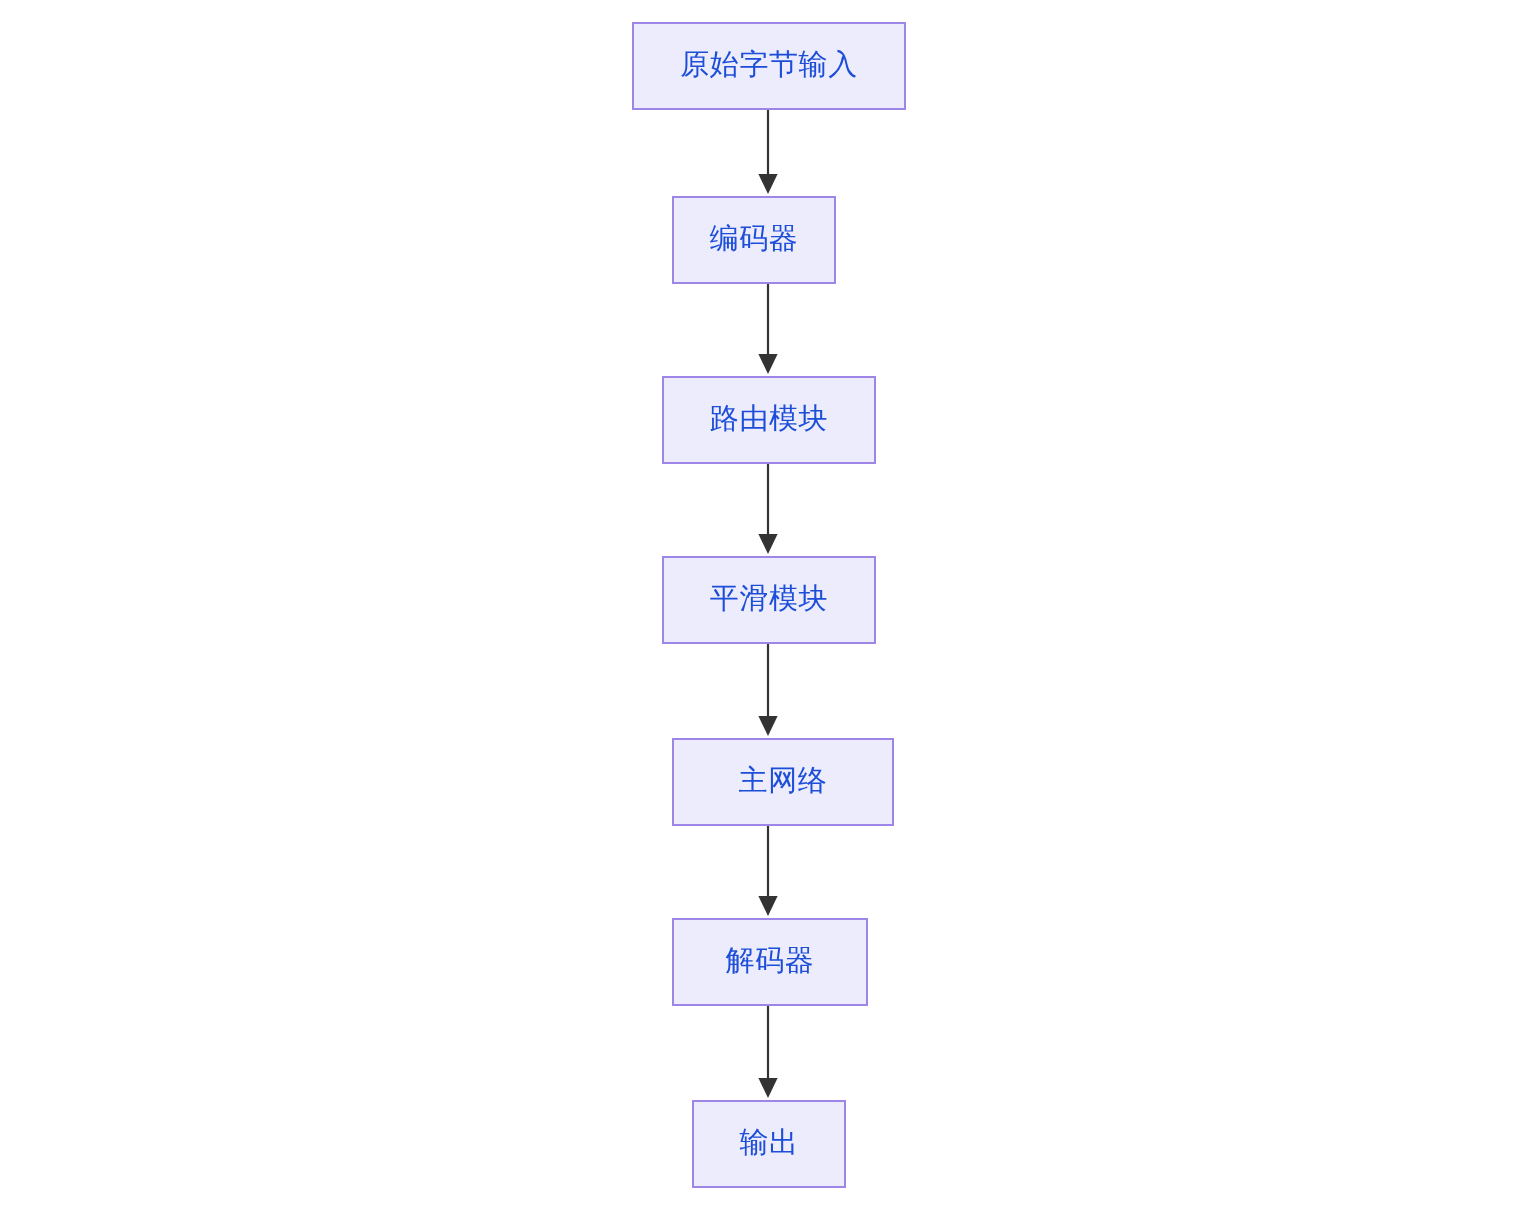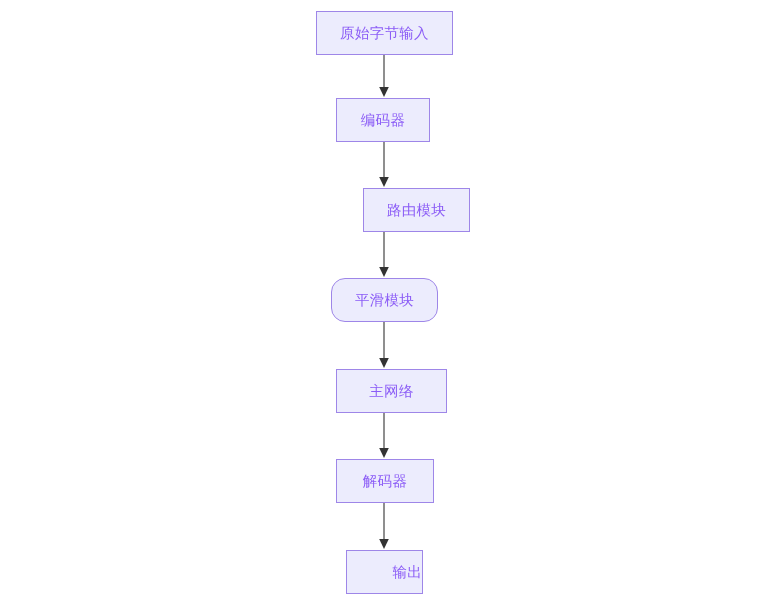--- a/index.html
+++ b/index.html
@@ -26,21 +26,21 @@
     border: 1px solid #9E86E8;
     display: flex;
     align-items: center;
     justify-content: center;
     height: 44px;
     border-radius: 0;
   }
   .node-label {
     font-size: 14.5px;
     line-height: 1;
-    color: #8b5cf6;
+    color: #1d4ed8;
     letter-spacing: 0.3px;
     white-space: nowrap;
     font-family: "DejaVu Sans", "Liberation Sans", sans-serif;
   }
   .edge {
     position: absolute;
     left: 0;
     top: 0;
     width: 768px;
     height: 604px;
@@ -85,37 +85,37 @@
     <g>
       <line class="edge-line" x1="384" y1="503" x2="384" y2="543"></line>
       <polygon class="arrow-head" points="384,549 379.2,539 388.8,539"></polygon>
     </g>
   </svg>
 
   <div class="node" style="left:316px; top:11px; width:137px;">
     <span class="node-label">原始字节输入</span>
   </div>
 
-  <div class="node" style="left:336px; top:98px; width:94px;text-align:center;">
+  <div class="node" style="left:336px; top:98px; width:82px;text-align:center;">
     <span class="node-label">编码器</span>
   </div>
 
-  <div class="node" style="left:331px; top:188px; width:107px;margin-left:32px;">
+  <div class="node" style="left:331px; top:188px; width:107px;">
     <span class="node-label">路由模块</span>
   </div>
 
-  <div class="node" style="left:331px; top:278px; width:107px;border-radius:14px;">
+  <div class="node" style="left:331px; top:278px; width:107px;">
     <span class="node-label">平滑模块</span>
   </div>
 
   <div class="node" style="left:336px; top:369px; width:111px;">
     <span class="node-label">主网络</span>
   </div>
 
   <div class="node" style="left:336px; top:459px; width:98px;">
     <span class="node-label">解码器</span>
   </div>
 
-  <div class="node" style="left:346px; top:550px; width:77px;justify-content:flex-end;">
+  <div class="node" style="left:346px; top:550px; width:77px;">
     <span class="node-label">输出</span>
   </div>
 
 </div>
 
 </body></html>

